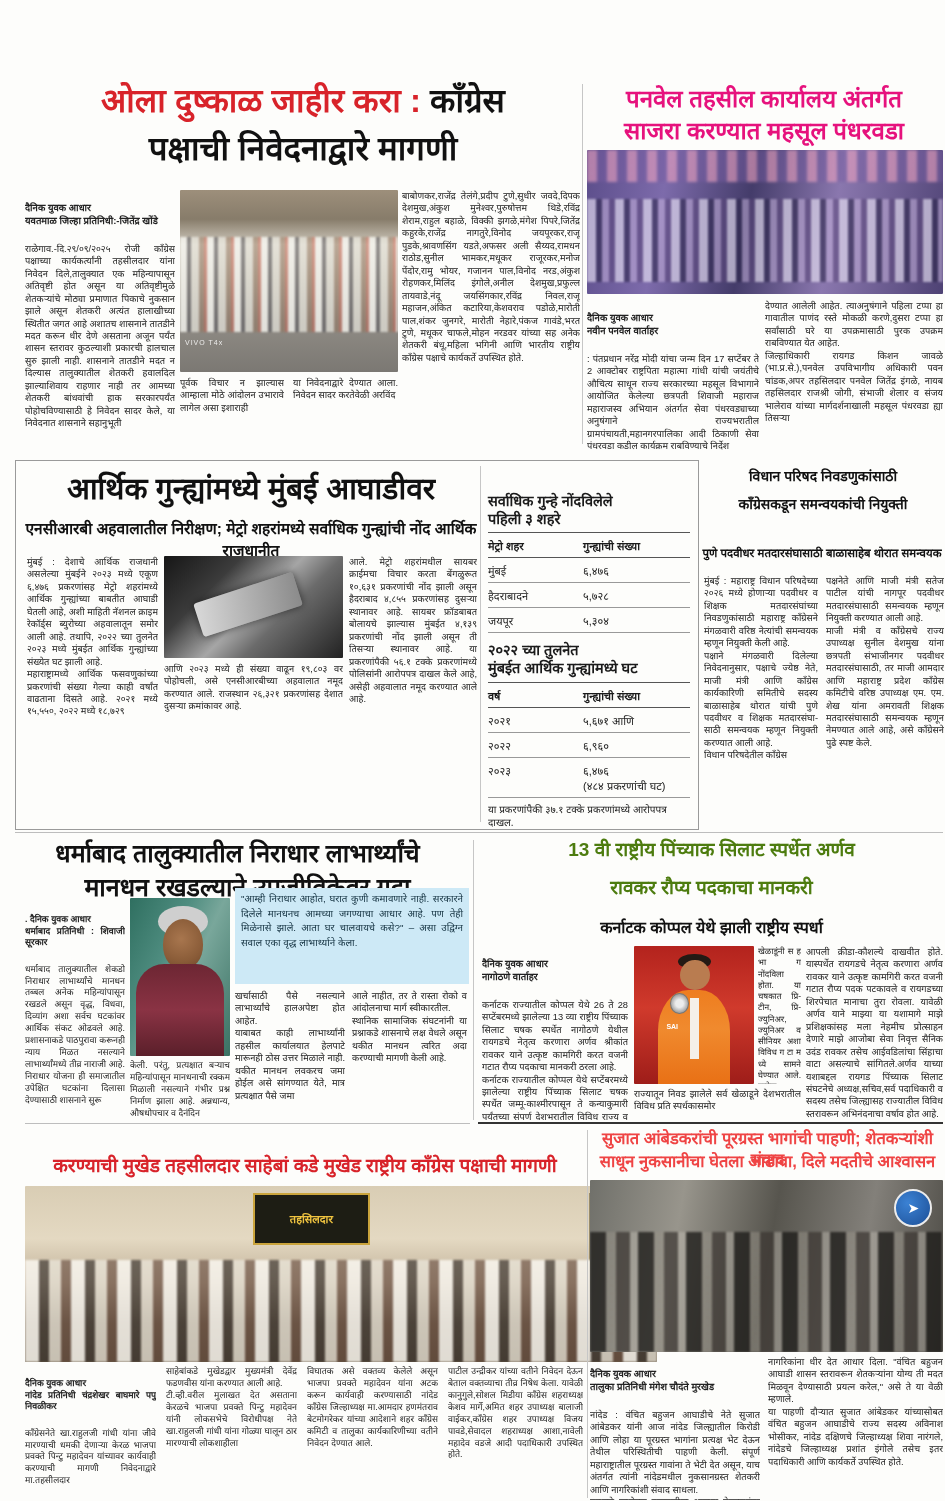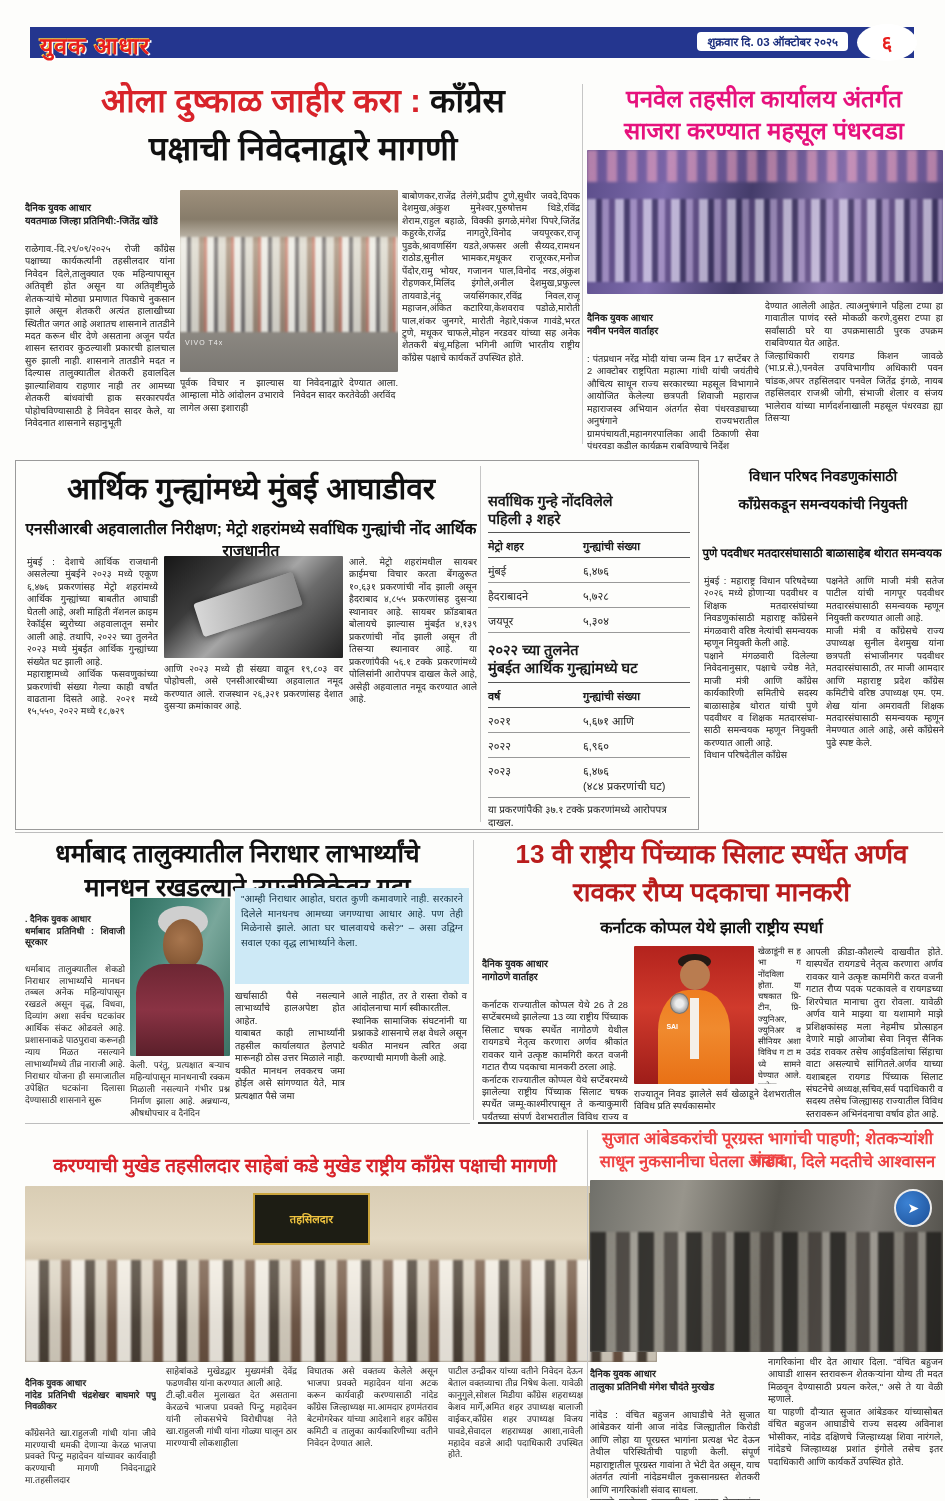--- a/index.html
+++ b/index.html
@@ -27,21 +27,21 @@
   
   .hl{position:absolute;text-align:center;font-weight:800;line-height:1.25;}
   .hl-ola{font-size:33px;color:#111;}
   .hl-ola .red{color:#d8232a;}
   .hl-panvel{font-size:24px;color:#e6127d;}
   .hl-arthik{font-size:30px;color:#111;}
   .sub-arthik{position:absolute;text-align:center;font-weight:bold;font-size:15.5px;color:#111;}
   .hl-vidhan{font-size:14px;color:#111;}
   .sub-vidhan{position:absolute;text-align:center;font-weight:bold;font-size:11.5px;color:#111;}
   .hl-dharma{font-size:25px;color:#111;}
-  .hl-pinchak{font-size:26px;color:#b91c1c;}
+  .hl-pinchak{font-size:19px;color:#4d7c0f;}
   .sub-pinchak{position:absolute;text-align:center;font-weight:bold;font-size:16px;color:#111;}
   .hl-bjp{font-size:19px;color:#d8232a;}
   .hl-sujat{font-size:16.5px;color:#ef4444;}
 
   
   .arthik-box{position:absolute;left:15px;top:460px;width:682px;height:368px;
         border:1px solid #9a9a9a;background:#fdfdfb;}
   .tbl-title{font-weight:bold;font-size:14.5px;line-height:1.25;white-space:pre-line;
         border-bottom:1.5px solid #555;padding-bottom:4px;margin-bottom:0;}
   .trow{display:flex;border-bottom:1px solid #999;padding:5px 0 4px 0;font-size:11px;}
@@ -101,27 +101,20 @@
      background:repeating-linear-gradient(90deg,rgba(30,28,26,.78) 0 16px,rgba(150,145,135,.5) 16px 26px,rgba(60,55,50,.72) 26px 40px,rgba(200,195,185,.4) 40px 48px);}
   .press-badge{position:absolute;right:3%;top:5%;width:34px;height:34px;border-radius:50%;
      background:radial-gradient(circle at 35% 35%,#3b82d4,#1d4f96);border:2px solid #ececec;
      color:#fff;display:flex;align-items:center;justify-content:center;font-size:14px;}
 </style>
 </head>
 <body>
 
 <div class="page">
 
-  <div class="masthead">
-    <div class="logo">युवक आधार</div>
-    <div class="date-badge">शुक्रवार दि. 03 ऑक्टोबर २०२५</div>
-    <div class="page-oval">
-      <span class="page-num">६</span>
-    </div>
-  </div>
 
   <div class="hl hl-ola" style="left:25px;top:80px;width:556px;">
     <span class="red">ओला दुष्काळ जाहीर करा : </span><span>काँग्रेस</span>
   </div>
   <div class="hl hl-ola" style="left:25px;top:128px;width:556px;">पक्षाची निवेदनाद्वारे मागणी</div>
 
   <div class="bodytext" style="left:25px;top:190px;width:150px;height:258px;">
     <div class="byline">दैनिक युवक आधार
 यवतमाळ जिल्हा प्रतिनिधी:-जितेंद्र खोंडे</div>
     <span>राळेगाव.-दि.२९/०९/२०२५ रोजी काँग्रेस पक्षाच्या कार्यकर्त्यांनी तहसीलदार यांना निवेदन दिले,तालुक्यात एक महिन्यापासून अतिवृष्टी होत असून या अतिवृष्टीमुळे शेतकऱ्यांचे मोठ्या प्रमाणात पिकाचे नुकसान झाले असून शेतकरी अत्यंत हालाखीच्या स्थितीत जगत आहे अशातच शासनाने तातडीने मदत करून धीर देणे असताना अजून पर्यंत शासन स्तरावर कुठल्याशी प्रकारची हालचाल सुरु झाली नाही. शासनाने तातडीने मदत न दिल्यास तालुक्यातील शेतकरी हवालदिल झाल्याशिवाय राहणार नाही तर आमच्या शेतकरी बांधवांची हाक सरकारपर्यंत पोहोचविण्यासाठी हे निवेदन सादर केले, या निवेदनात शासनाने सहानुभूती</span>

